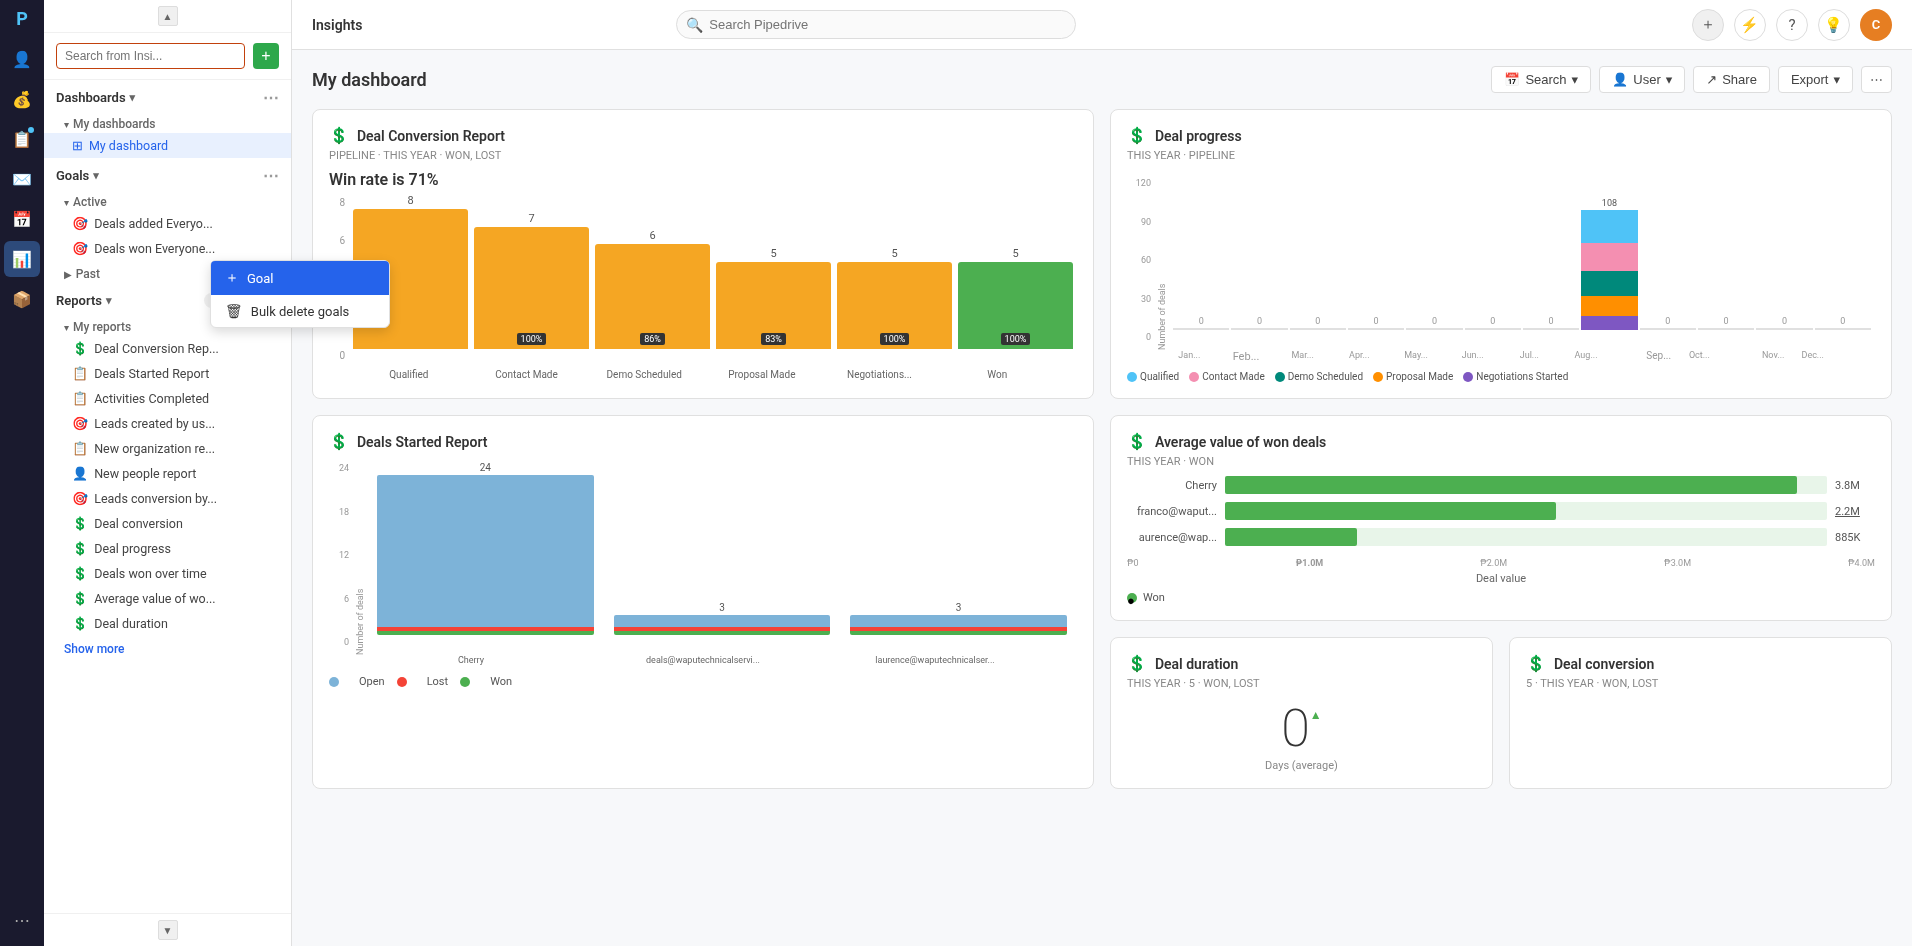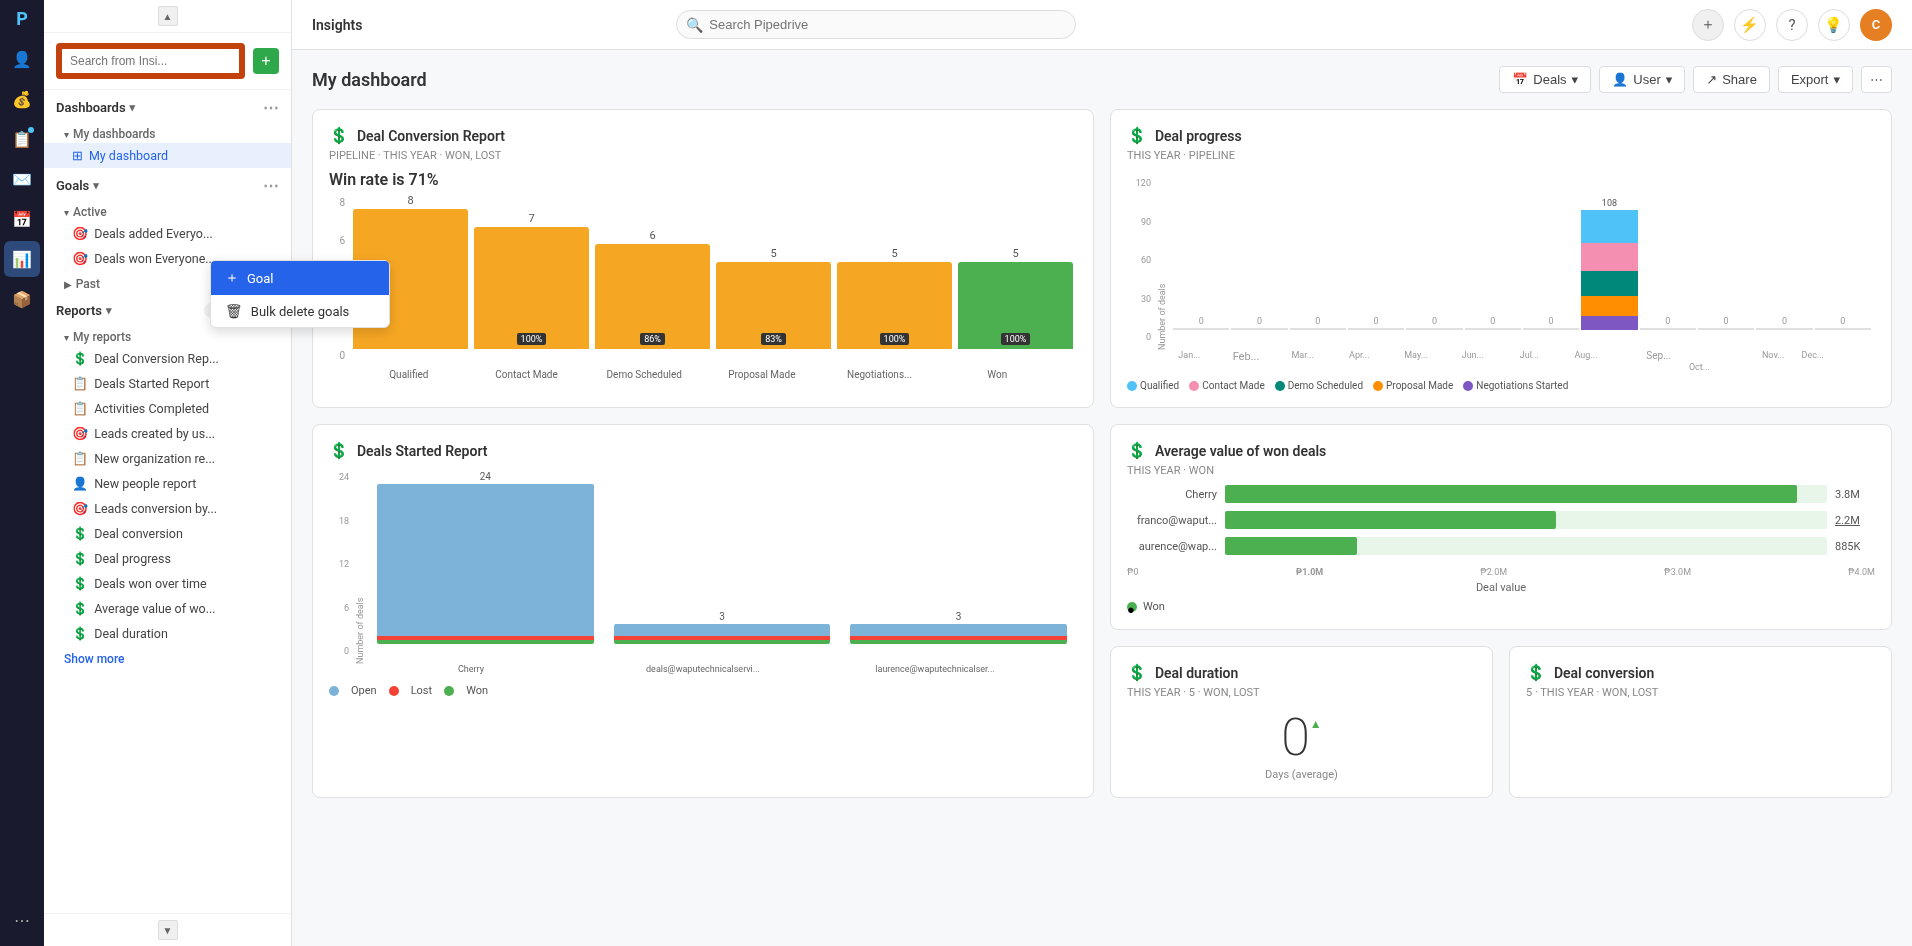--- a/index.html
+++ b/index.html
@@ -48,21 +48,21 @@
     }
     .sidebar-search {
       padding: 10px 12px;
       display: flex;
       align-items: center;
       gap: 8px;
       border-bottom: 1px solid #f0f0f0;
     }
     .sidebar-search input {
       flex: 1;
-      border: 6px solid #c2410c;
+      border: 1px solid #c2410c;
       border-radius: 4px;
       padding: 5px 8px;
       font-size: 12px;
       color: #555;
     }
     .add-btn {
       width: 26px; height: 26px;
       background: #2ea84b;
       border: none;
       border-radius: 4px;
@@ -201,21 +201,21 @@
       align-items: center;
       gap: 8px;
       margin-bottom: 4px;
     }
     .card-title { font-size: 14px; font-weight: 600; color: #333; }
     .card-subtitle { font-size: 11px; color: #888; margin-bottom: 8px; }
     .card-icon { color: #f5a623; font-size: 16px; }
 
     
     .win-rate { font-size: 16px; font-weight: 600; color: #333; margin-bottom: 0; }
-    .legend-item { display: flex; align-items: center; gap: 12px; font-size: 11px; color: #555; }
+    .legend-item { display: flex; align-items: center; gap: 20px; font-size: 11px; color: #555; }
     .legend-dot { width: 10px; height: 10px; border-radius: 50%; flex-shrink: 0; }
 
     
     .context-menu {
       position: absolute;
       background: white;
       border: 1px solid #e0e0e0;
       border-radius: 6px;
       box-shadow: 0 4px 12px rgba(0,0,0,0.15);
       z-index: 1000;
@@ -421,21 +421,21 @@
       <div class="header-icon avatar-circle">C</div>
     </div>
   </header>
 
   <div class="dashboard">
     <div class="dashboard-header">
       <h1 class="dashboard-title">My dashboard</h1>
       <div class="dashboard-actions">
         <button class="btn-outline">
           <span>📅</span>
-          <span>Deals</span>
+          <span>Search</span>
           <span>▾</span>
         </button>
         <button class="btn-outline">
           <span>👤</span>
           <span>User</span>
           <span>▾</span>
         </button>
         <button class="btn-outline">
           <span>↗</span>
           <span>Share</span>
@@ -598,21 +598,21 @@
         <div style="display:flex; padding:0 34px;" id="progress-x-labels">
             <div style="flex: 1 1 0%; font-size: 9px; color: rgb(153, 153, 153); text-align: center;">Jan...</div>
             <div style="flex: 1 1 0%; font-size: 11px; color: rgb(153, 153, 153); text-align: center;">Feb...</div>
             <div style="flex: 1 1 0%; font-size: 9px; color: rgb(153, 153, 153); text-align: center;">Mar...</div>
             <div style="flex: 1 1 0%; font-size: 9px; color: rgb(153, 153, 153); text-align: center;">Apr...</div>
             <div style="flex: 1 1 0%; font-size: 9px; color: rgb(153, 153, 153); text-align: center;">May...</div>
             <div style="flex: 1 1 0%; font-size: 9px; color: rgb(153, 153, 153); text-align: center;">Jun...</div>
             <div style="flex: 1 1 0%; font-size: 9px; color: rgb(153, 153, 153); text-align: center;">Jul...</div>
             <div style="flex: 1 1 0%; font-size: 9px; color: rgb(153, 153, 153); text-align: center;">Aug...</div>
             <div style="flex: 1 1 0%; font-size: 10px; color: rgb(153, 153, 153); text-align: right;">Sep...</div>
-            <div style="flex: 1 1 0%; font-size: 9px; color: rgb(153, 153, 153); text-align: center; margin-top: 12px;">Oct...</div>
+            <div style="flex: 1 1 0%; font-size: 9px; color: rgb(153, 153, 153); text-align: center;">Oct...</div>
             <div style="flex: 1 1 0%; font-size: 9px; color: rgb(153, 153, 153); text-align: right;">Nov...</div>
             <div style="flex: 1 1 0%; font-size: 9px; color: rgb(153, 153, 153); text-align: center;">Dec...</div>
           </div>
 
         <div style="display:flex; gap:10px; flex-wrap:wrap; margin-top:8px;" id="progress-legend">
             <div style="display: flex; align-items: center; gap: 3px;">
               <span style="width:10px;height:10px;border-radius:50%;background:#4fc3f7;display:inline-block;"></span>
               <span style="font-size:10px;color:#555;">Qualified</span>
             </div>
             <div style="display: flex; align-items: center; gap: 3px;">

